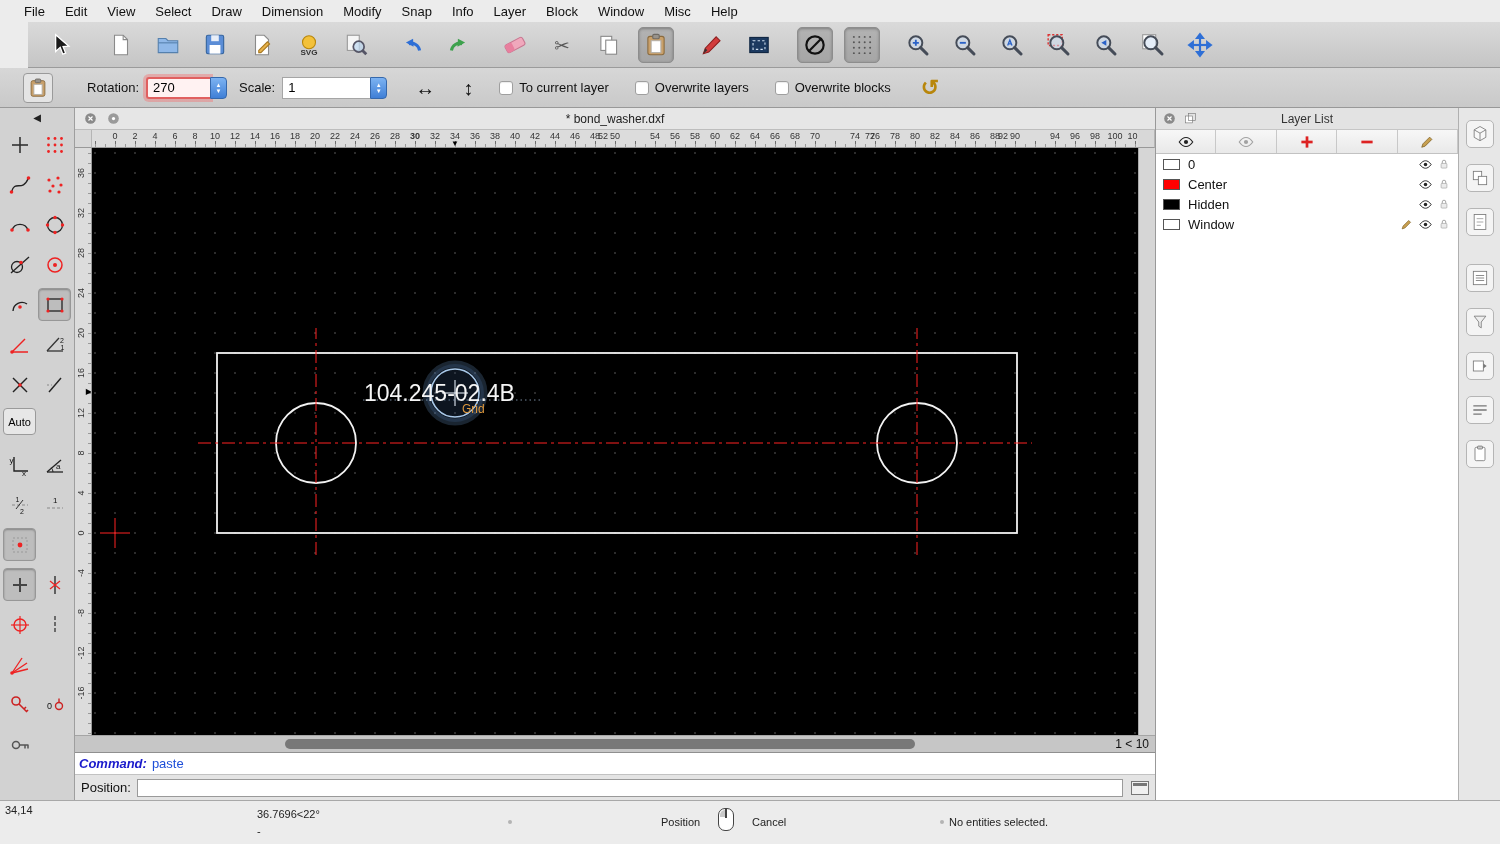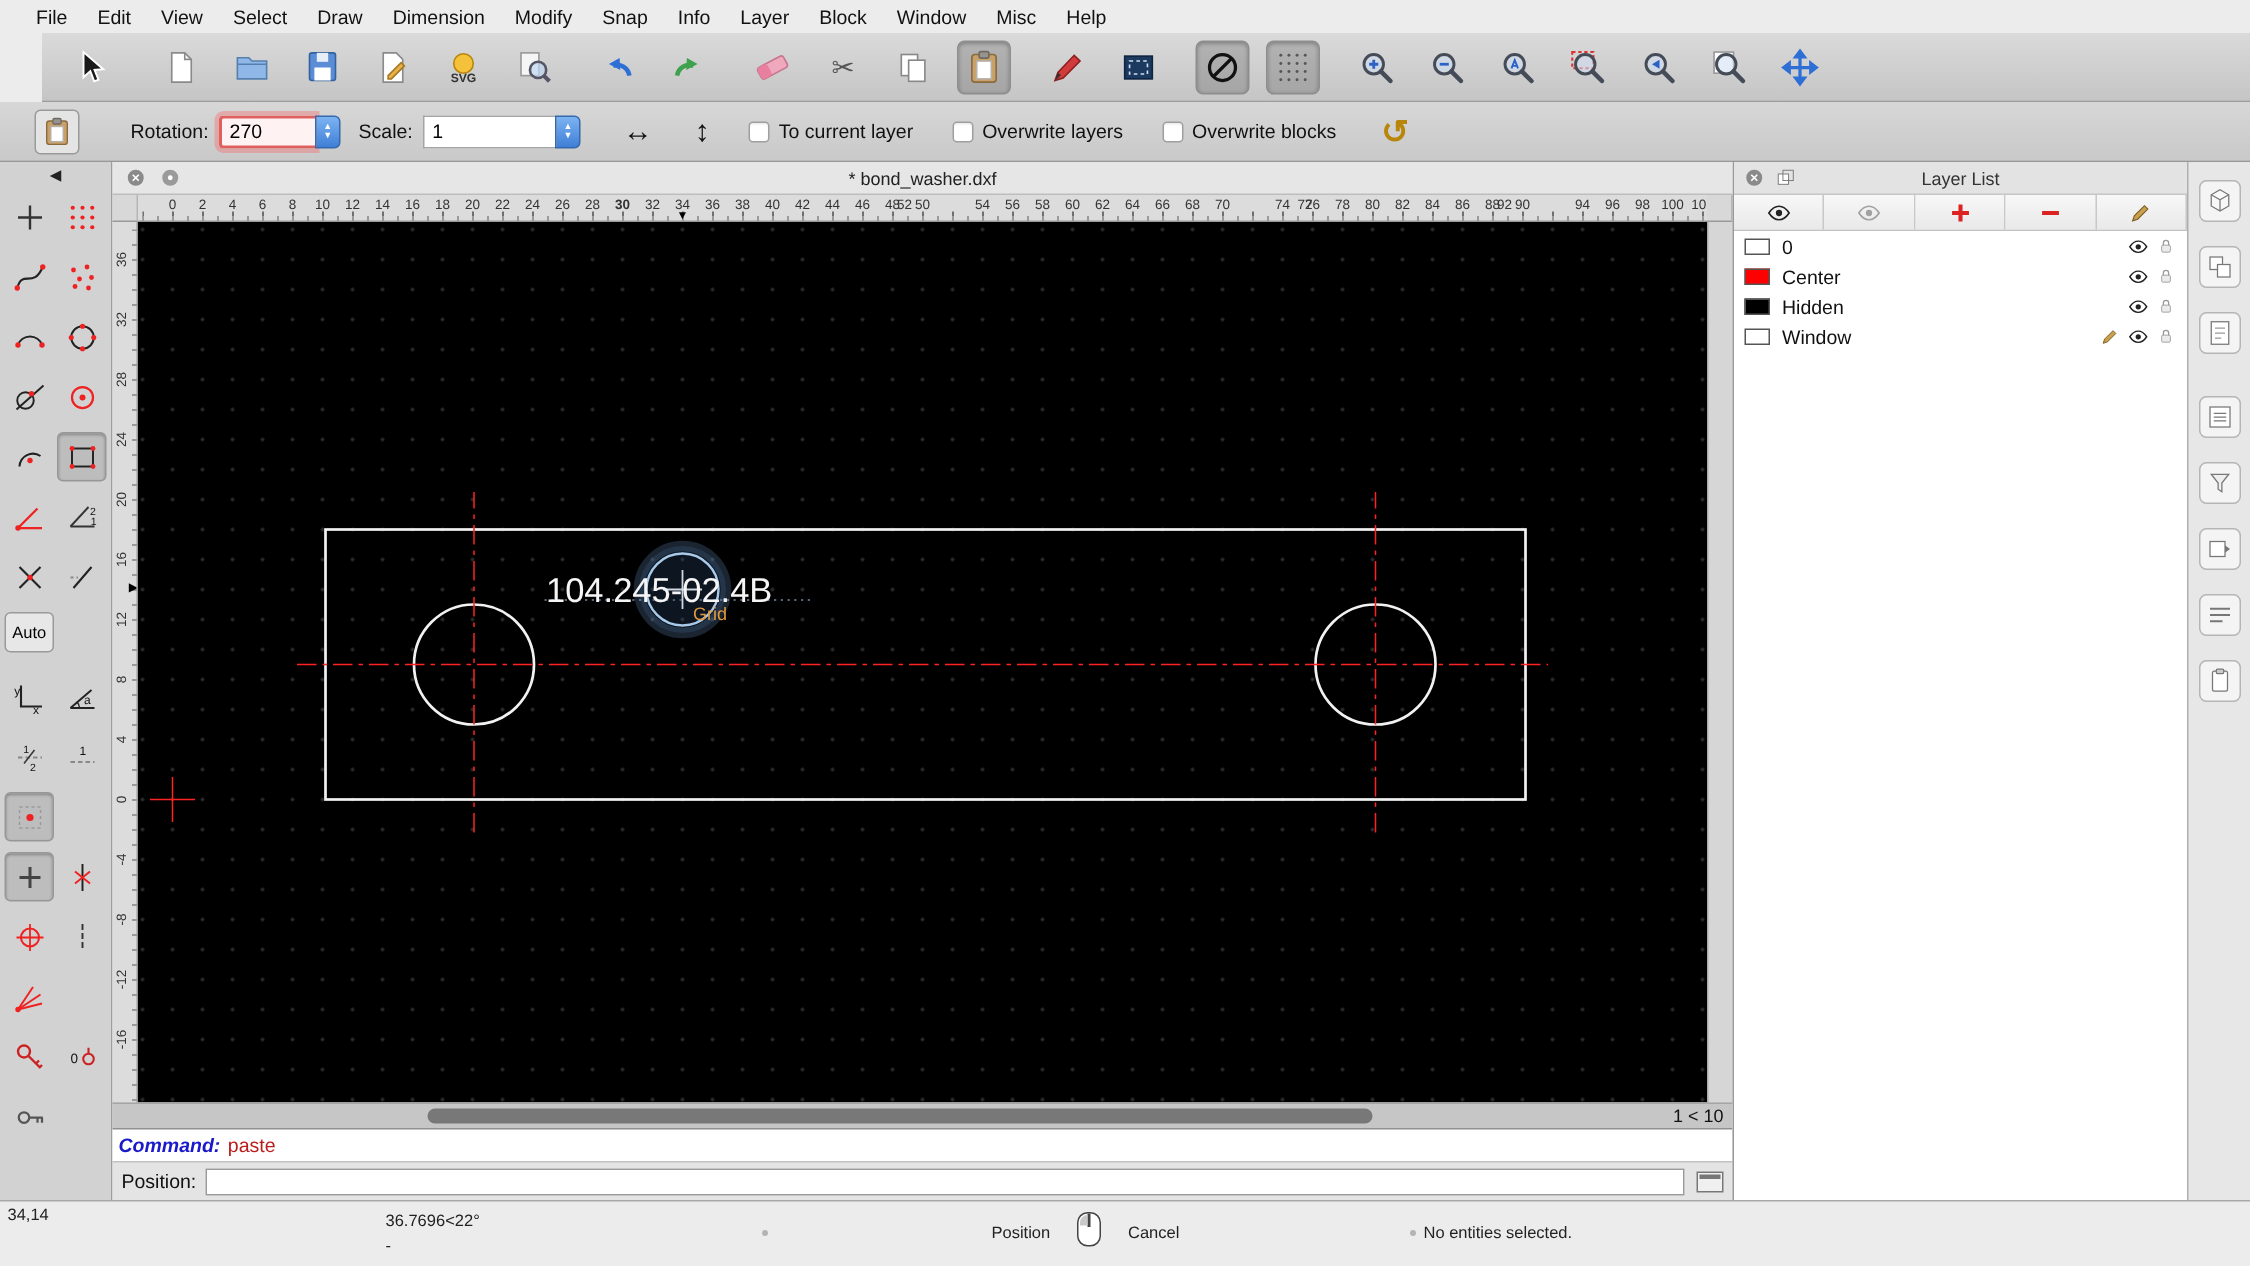--- a/index.html
+++ b/index.html
@@ -67,21 +67,21 @@
 .vmarker{position:absolute;right:-1px;font-size:8px;color:#000;}
 .canvas{position:relative;width:1046px;height:587px;background:#000;flex:0 0 auto;
  background-image:radial-gradient(circle,#2c2c2c 1px,transparent 1.3px);background-size:20px 20px;background-position:-7px -5px;}
 .canvas svg{position:absolute;left:0;top:0;}
 .vscroll{width:17px;background:#d6d6d6;border-left:1px solid #ababab;flex:0 0 auto;}
 .hscroll-row{height:17px;background:#c6c6c6;border-top:1px solid #a5a5a5;position:relative;}
 .hthumb{position:absolute;left:210px;top:3px;width:630px;height:10px;border-radius:5px;background:#787878;}
 .zoomlabel{position:absolute;right:6px;top:1px;font-size:12px;color:#111;}
 .command-row{height:22px;background:#fff;border-top:1px solid #8f8f8f;display:flex;align-items:center;padding-left:4px;font-size:13px;}
 .cmd-prompt{color:#1a1acb;font-style:italic;font-weight:bold;margin-right:5px;}
-.cmd-text{color:#b91c1c;text-align:right;}
+.cmd-text{color:#1d4ed8;text-align:right;}
 .position-row{height:26px;background:#e4e4e4;display:flex;align-items:center;padding:0 6px;border-top:1px solid #c2c2c2;}
 .pos-label{font-size:13px;margin-right:6px;white-space:nowrap;}
 .pos-input{flex:1;height:18px;border:1px solid #9a9a9a;background:#fff;margin-right:8px;font-size:12px;padding:0 4px;font-family:inherit;outline:none;}
 .pos-icon{width:18px;height:14px;border:1px solid #777;background:#f0f0f0;position:relative;flex:0 0 auto;}
 .pos-icon::before{content:'';position:absolute;top:1px;left:1px;right:1px;height:3px;background:#777;}
 
 
 .layer-panel{width:303px;background:#ececec;border-left:1px solid #999;display:flex;flex-direction:column;flex:0 0 auto;}
 .lp-title{height:22px;background:#e3e3e3;border-bottom:1px solid #c6c6c6;display:flex;align-items:center;position:relative;}
 .lp-title-text{position:absolute;left:0;right:0;text-align:center;font-size:12px;color:#333;}

